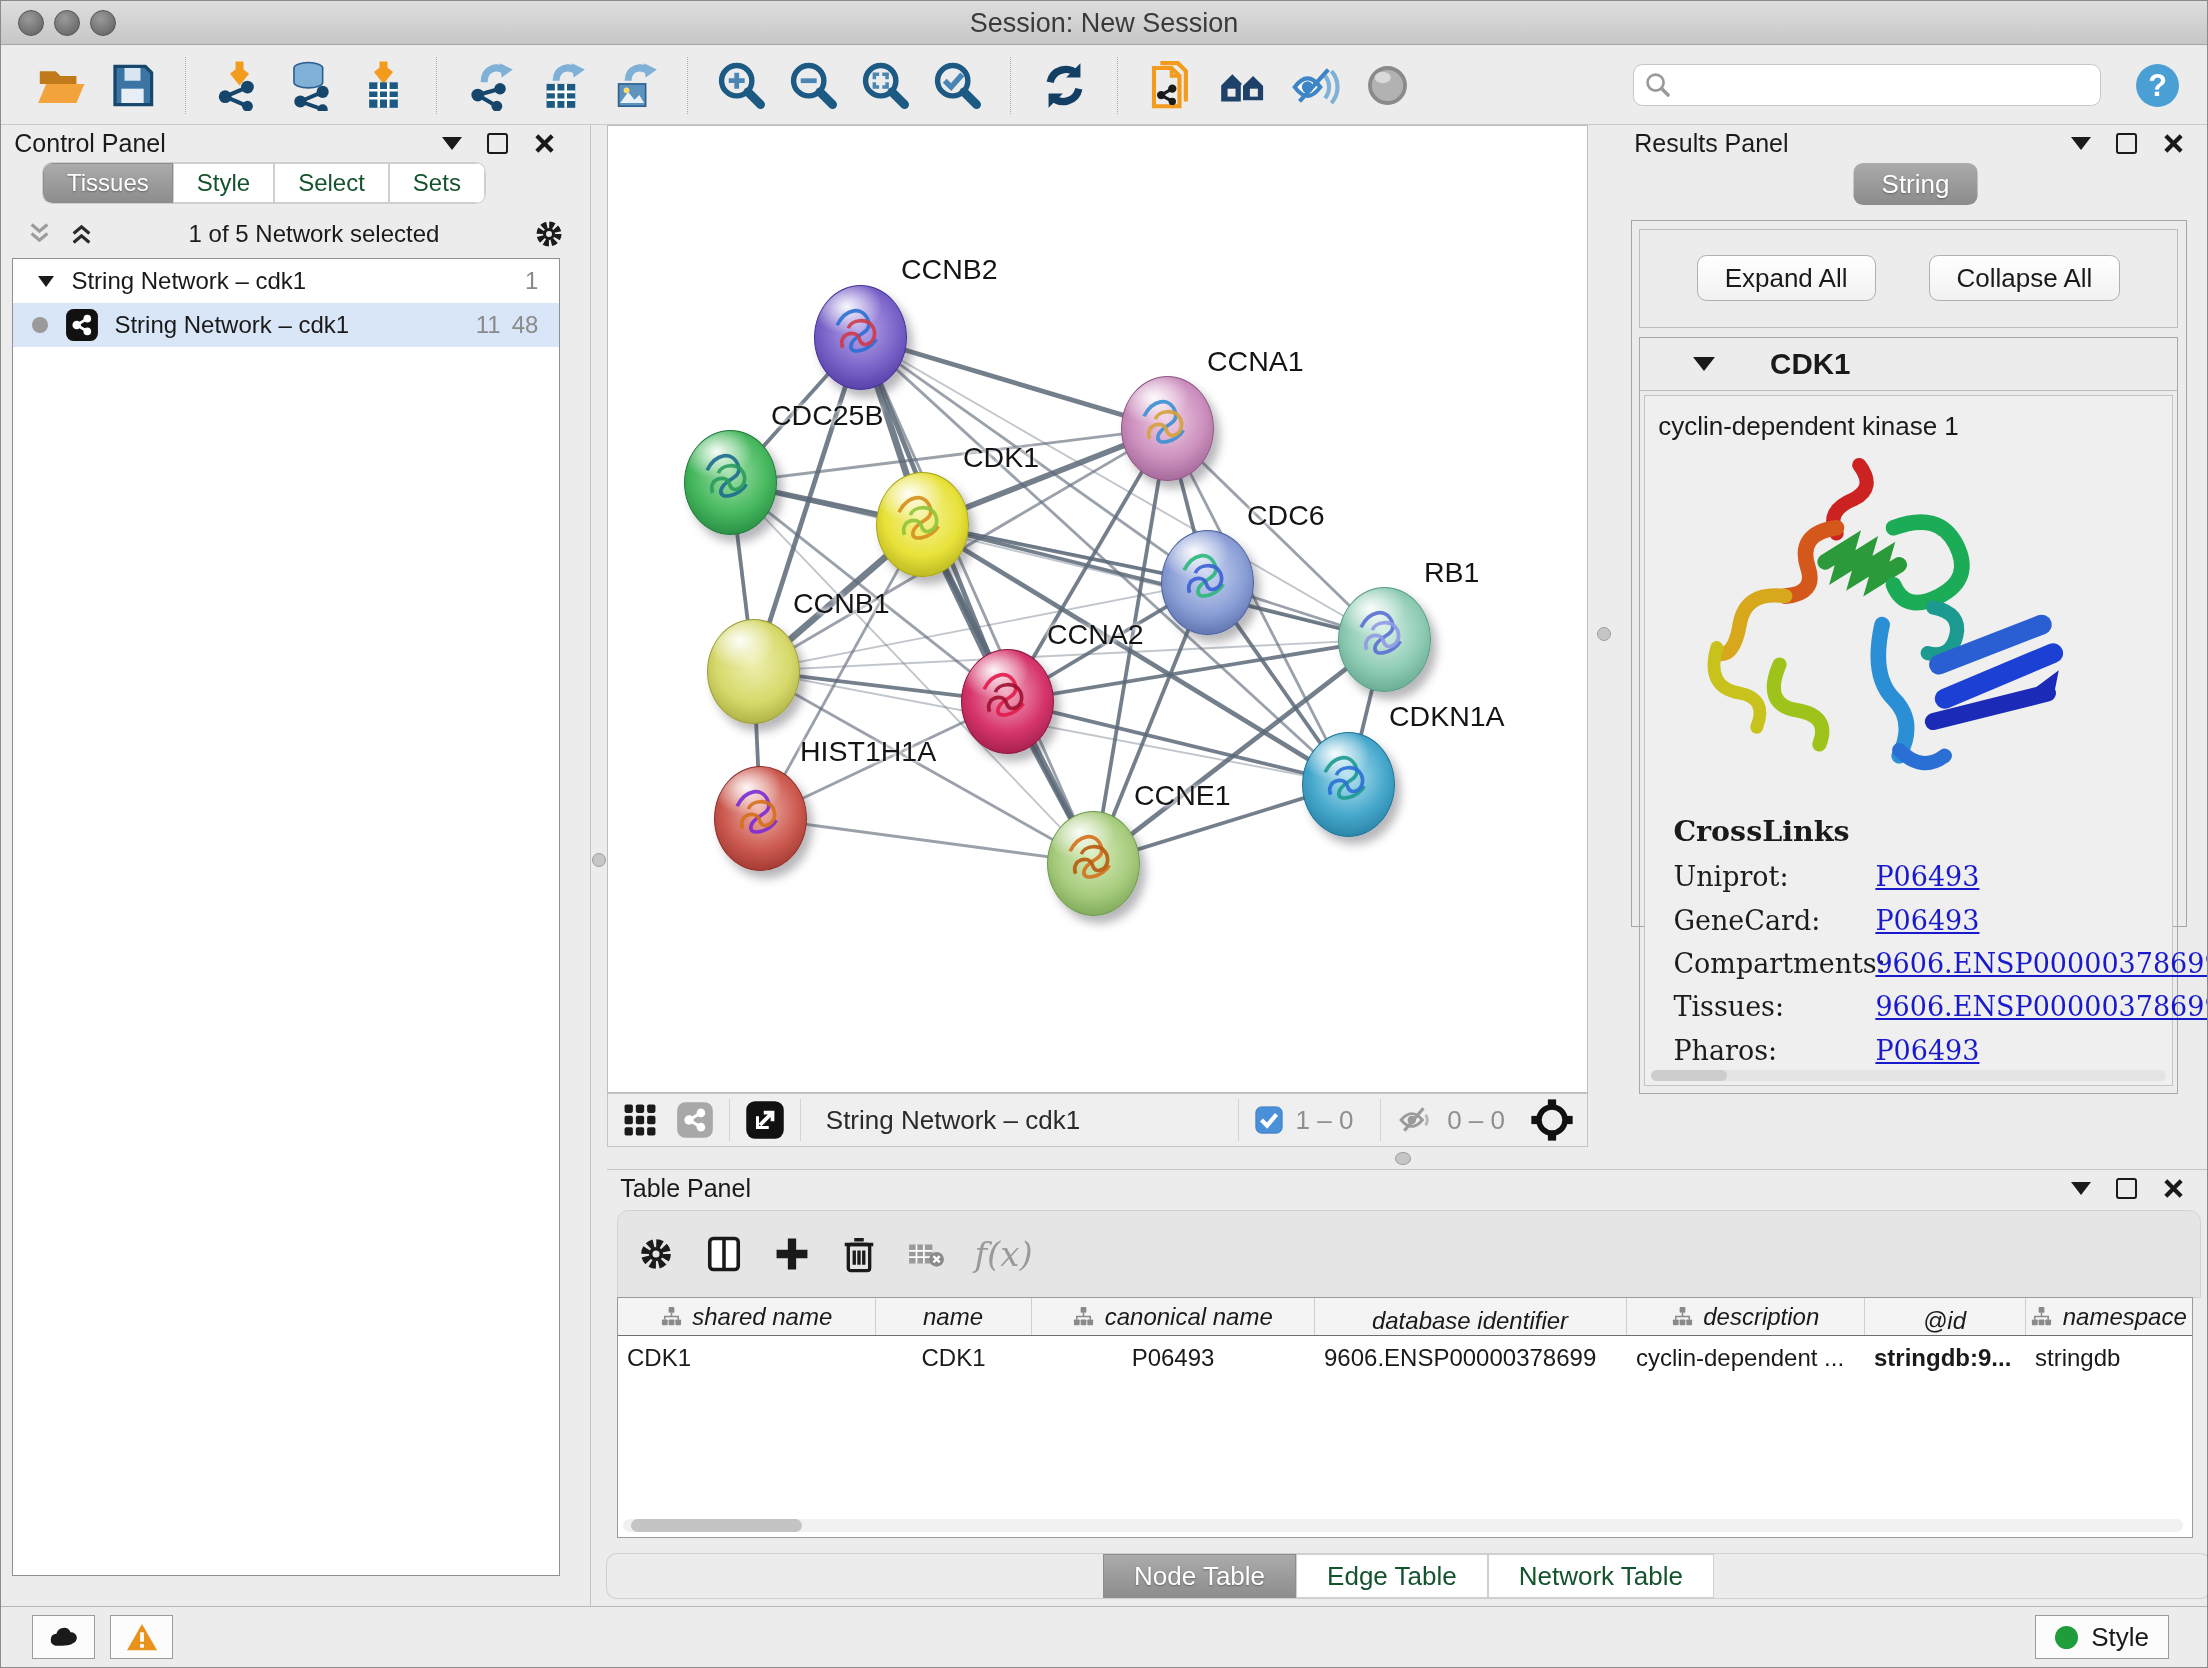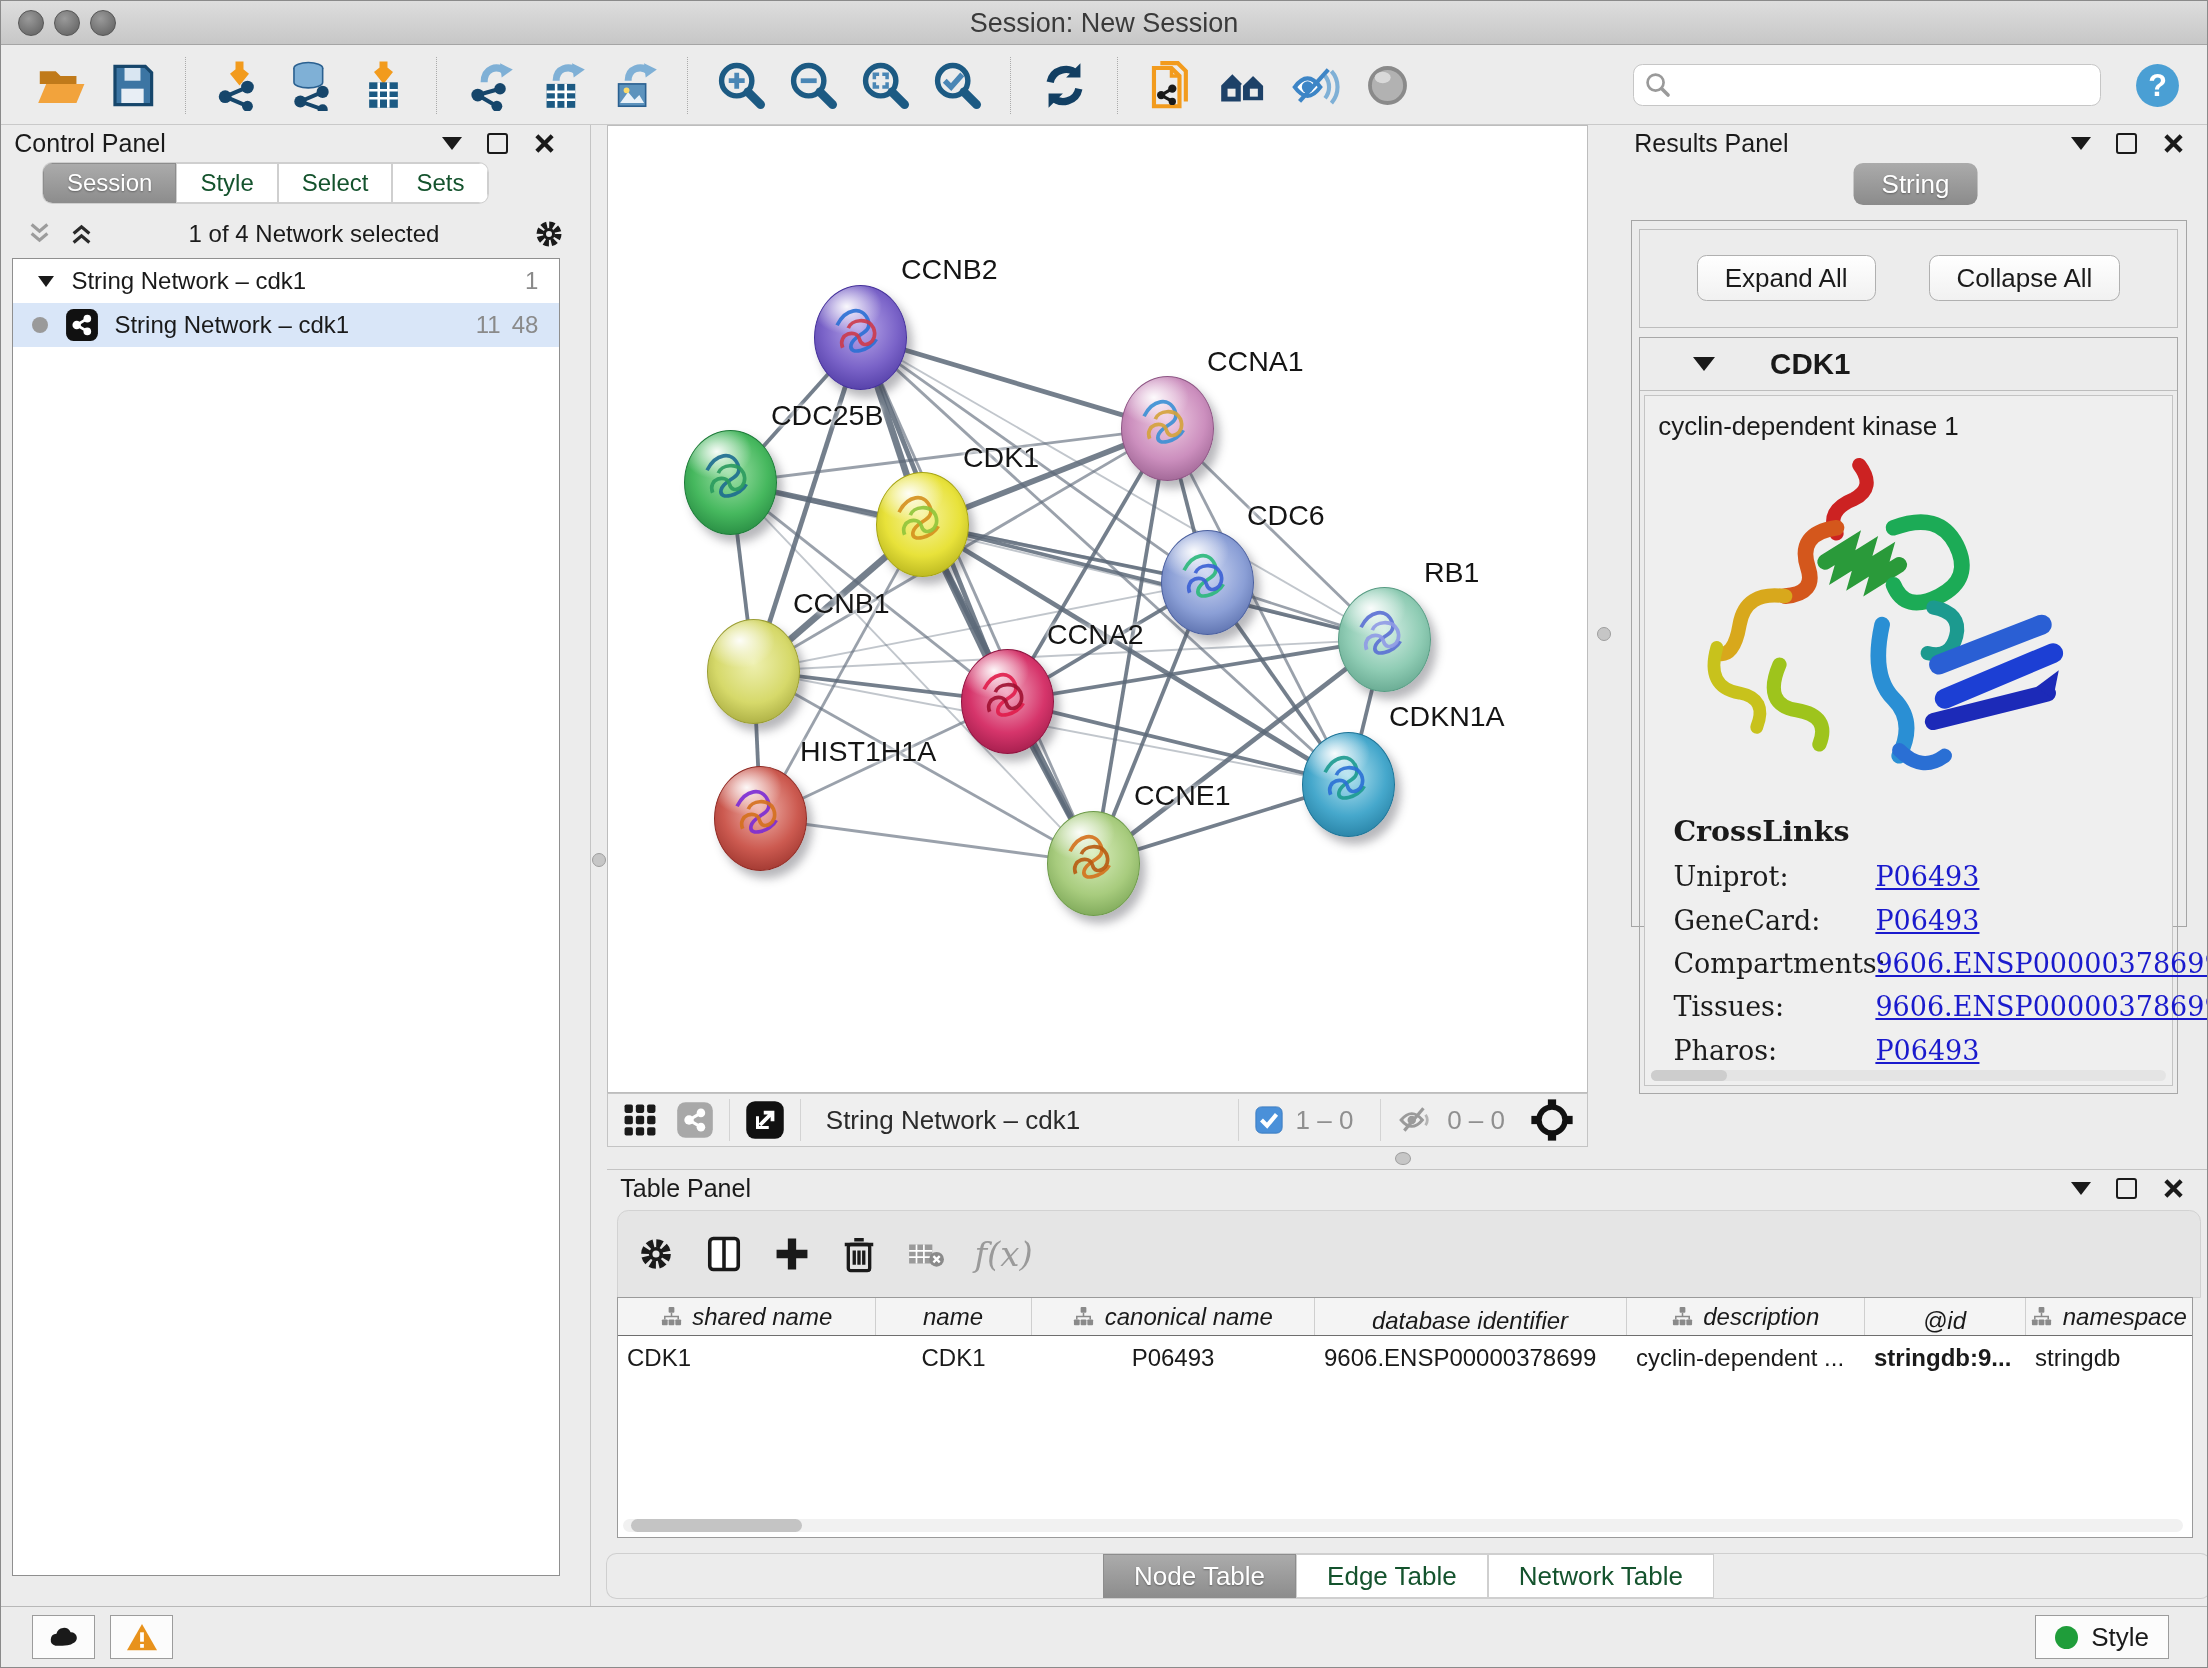--- a/index.html
+++ b/index.html
@@ -251,33 +251,33 @@
       <span class="panel-title">Control Panel</span>
       <span class="pctrl" style="margin-right:34px">
         <span class="tri-down"></span>
         <span class="boxglyph"></span>
         <svg width="23" height="23" viewBox="0 0 24 24">
           <path d="M4 4 L20 20 M20 4 L4 20" stroke="#1a1a1a" stroke-width="4.4"></path>
           </svg>
       </span>
     </div>
     <div class="cp-tabs tabgroup" id="cpTabs">
-        <div class="tab sel">Session</div>
+        <div class="tab sel">Tissues</div>
         <div class="tab">Style</div>
         <div class="tab">Select</div>
         <div class="tab">Sets</div>
       </div>
     <div class="cp-status">
       <svg width="27" height="27" viewBox="0 0 24 24">
         <path d="M5 4 l7 6 7-6 M5 12 l7 6 7-6" stroke="#9c9c9c" stroke-width="2.8" fill="none"></path>
         </svg>
       <svg width="27" height="27" viewBox="0 0 24 24">
         <path d="M5 20 l7-6 7 6 M5 12 l7-6 7 6" stroke="#2a2a2a" stroke-width="2.8" fill="none"></path>
         </svg>
-      <span class="cp-status-label">1 of 4 Network selected</span>
+      <span class="cp-status-label">1 of 5 Network selected</span>
       <svg width="32" height="32" viewBox="0 0 32 32">
         <circle cx="16" cy="16" r="9" stroke="#1a1a1a" stroke-width="7" stroke-dasharray="4.7 2.36" fill="none"></circle>
         <circle cx="16" cy="16" r="4.5" stroke="#1a1a1a" stroke-width="3" fill="none"></circle>
         </svg>
     </div>
     <div class="cp-list">
       <div class="netrow">
         <span class="tri-down" style="margin:0 17px 0 25px;border-left-width:8.6px;border-right-width:8.6px;border-top-width:11.4px;"></span>
         <span>String Network – cdk1</span>
         <span class="cnt">1</span>

